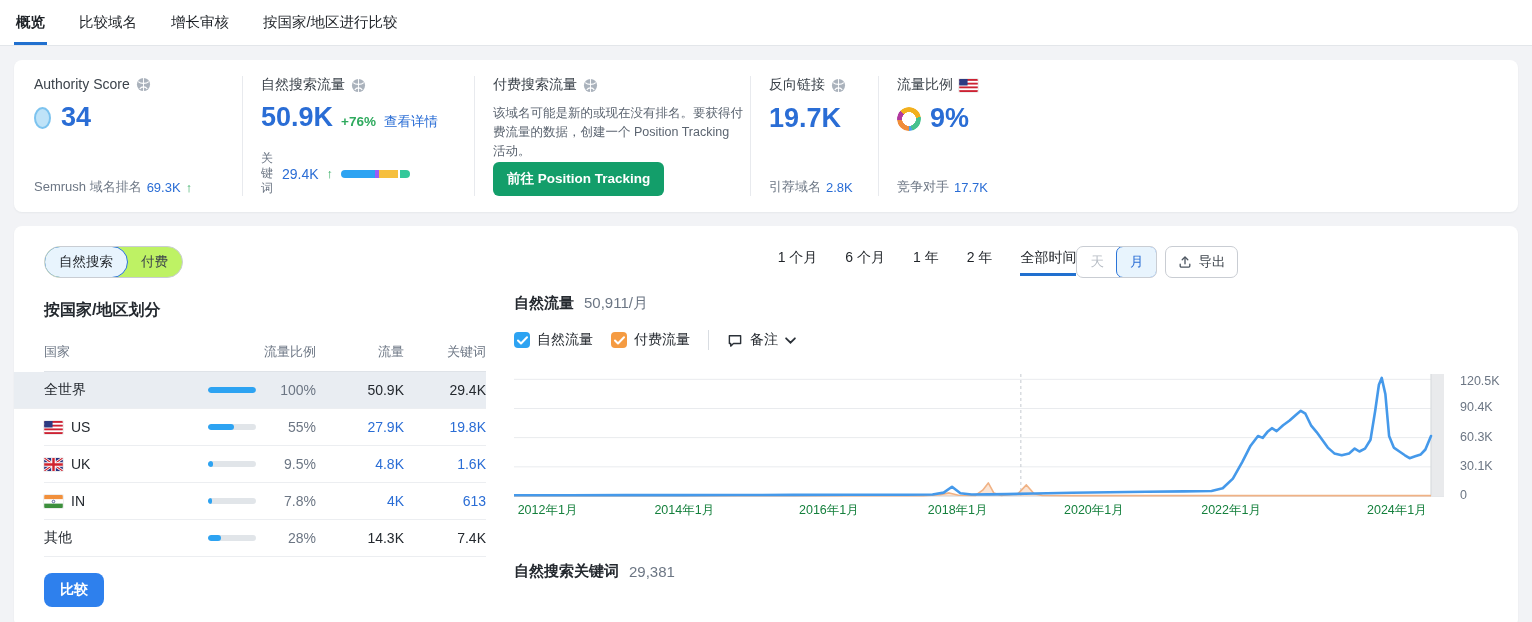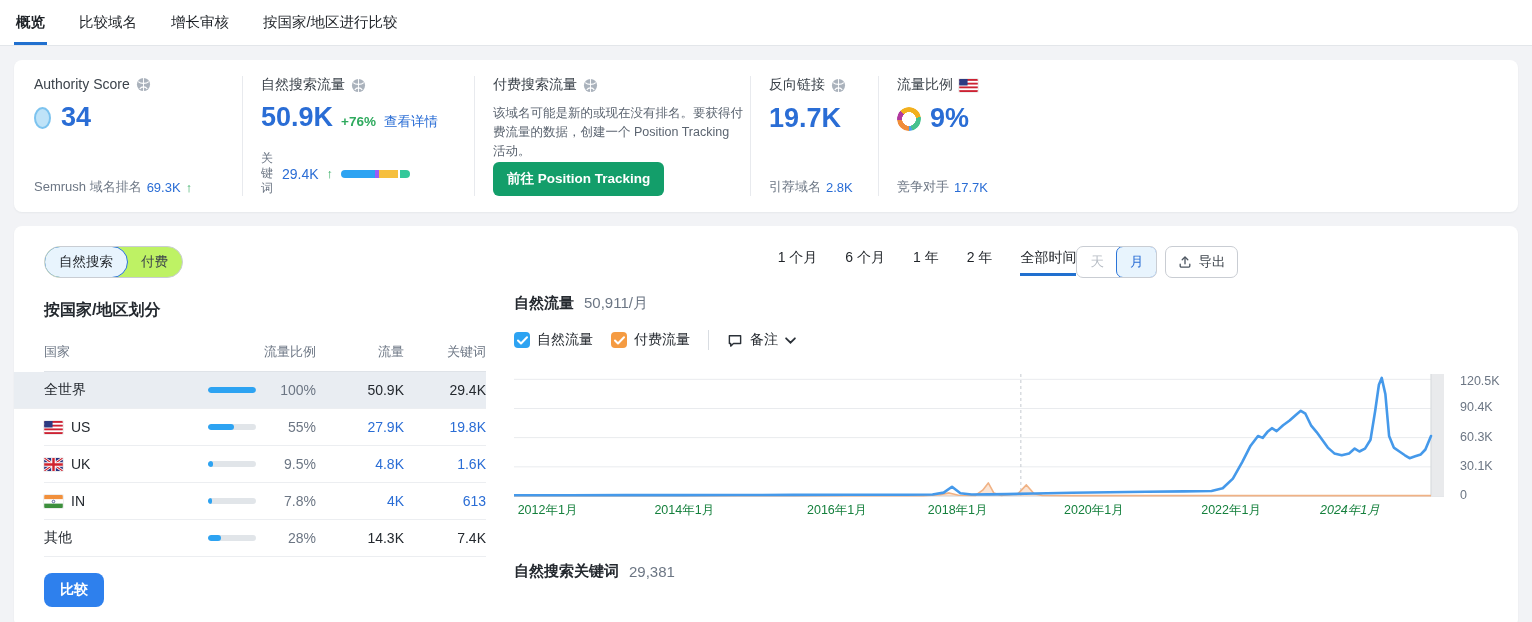--- a/index.html
+++ b/index.html
@@ -415,25 +415,25 @@
       <div class="ylabels" id="ylabels">
           <span style="top: 118px;">0</span>
           <span style="top: 88.8556px;">30.1K</span>
           <span style="top: 59.6143px;">60.3K</span>
           <span style="top: 30.4698px;">90.4K</span>
           <span style="top: 4px;">120.5K</span>
         </div>
       <div class="xlabels" id="xlabels">
           <span style="left: 17.67px;">2012年1月</span>
           <span style="left: 154.38px;">2014年1月</span>
-          <span style="left: 307px;">2016年1月</span>
+          <span style="left: 299px;">2016年1月</span>
           <span style="left: 427.8px;">2018年1月</span>
           <span style="left: 564px;">2020年1月</span>
           <span style="left: 701.22px;">2022年1月</span>
-          <span style="left: 820px; font-style: italic;">2024年1月</span>
+          <span style="left: 867px;">2024年1月</span>
         </div>
     </div>
 
     <div class="kw-head">
       <span class="chart-title">自然搜索关键词</span>
       <span class="chart-sub">29,381</span>
     </div>
   </div>
 </div>
 

